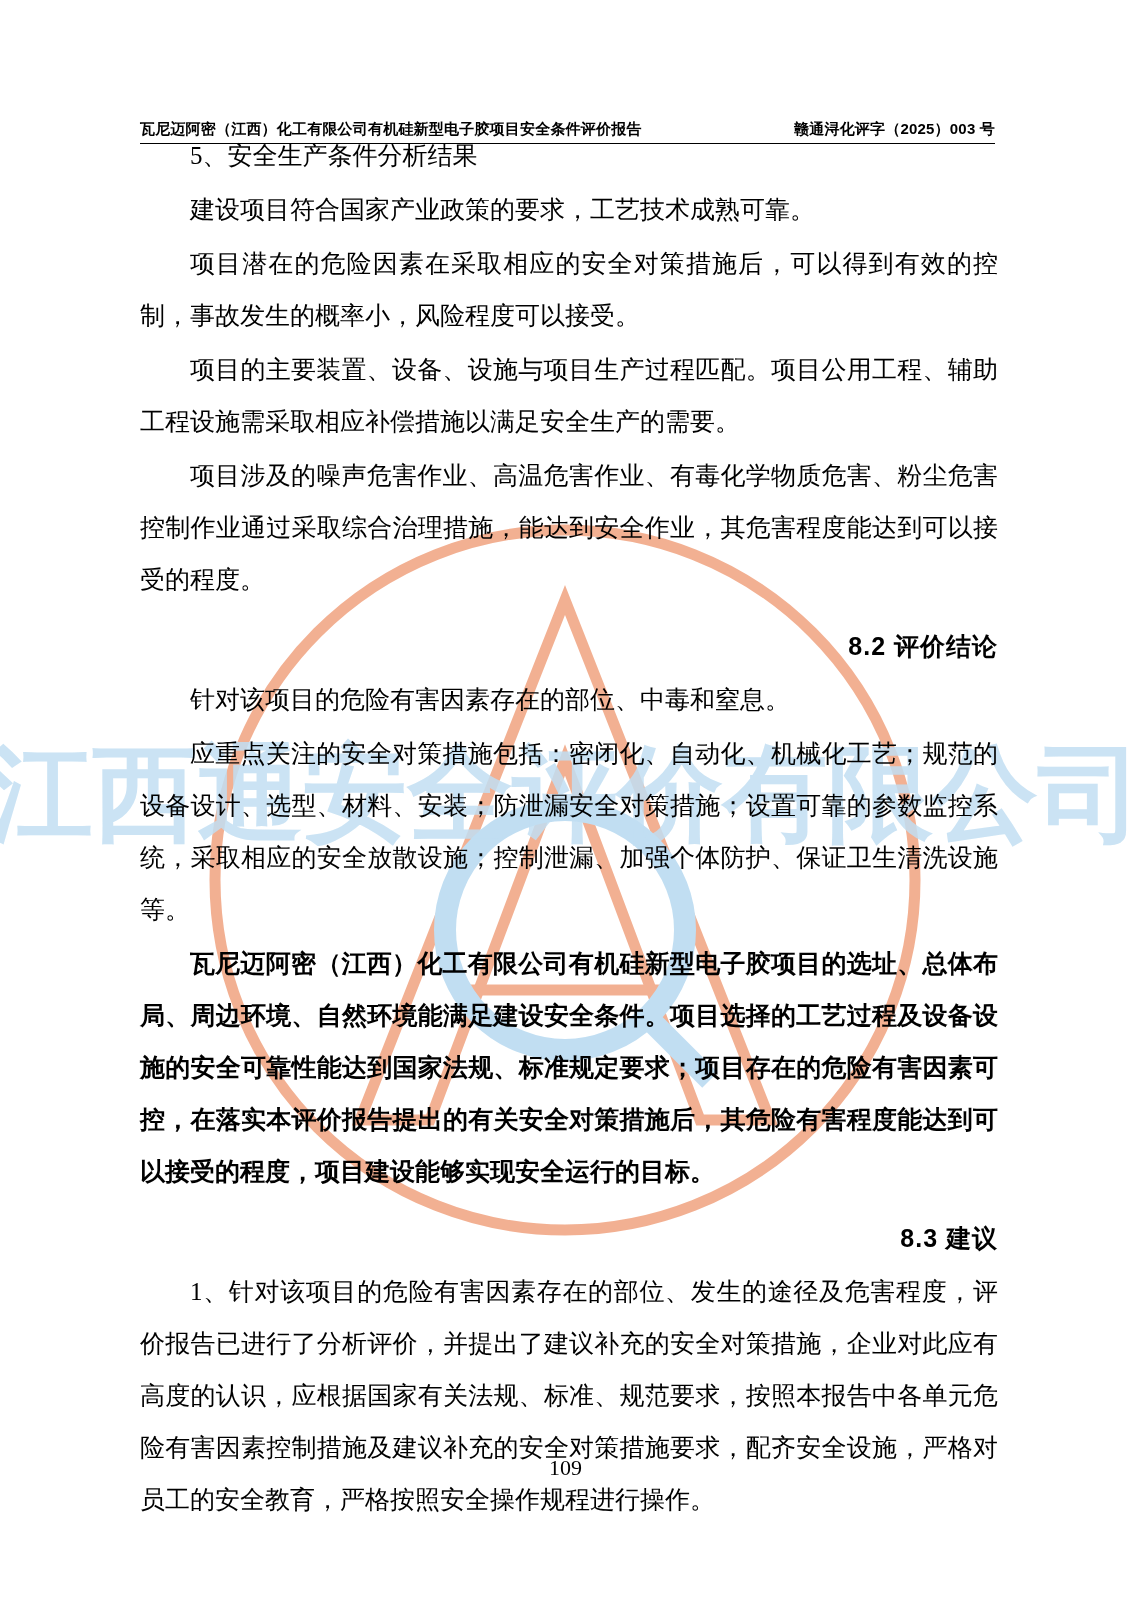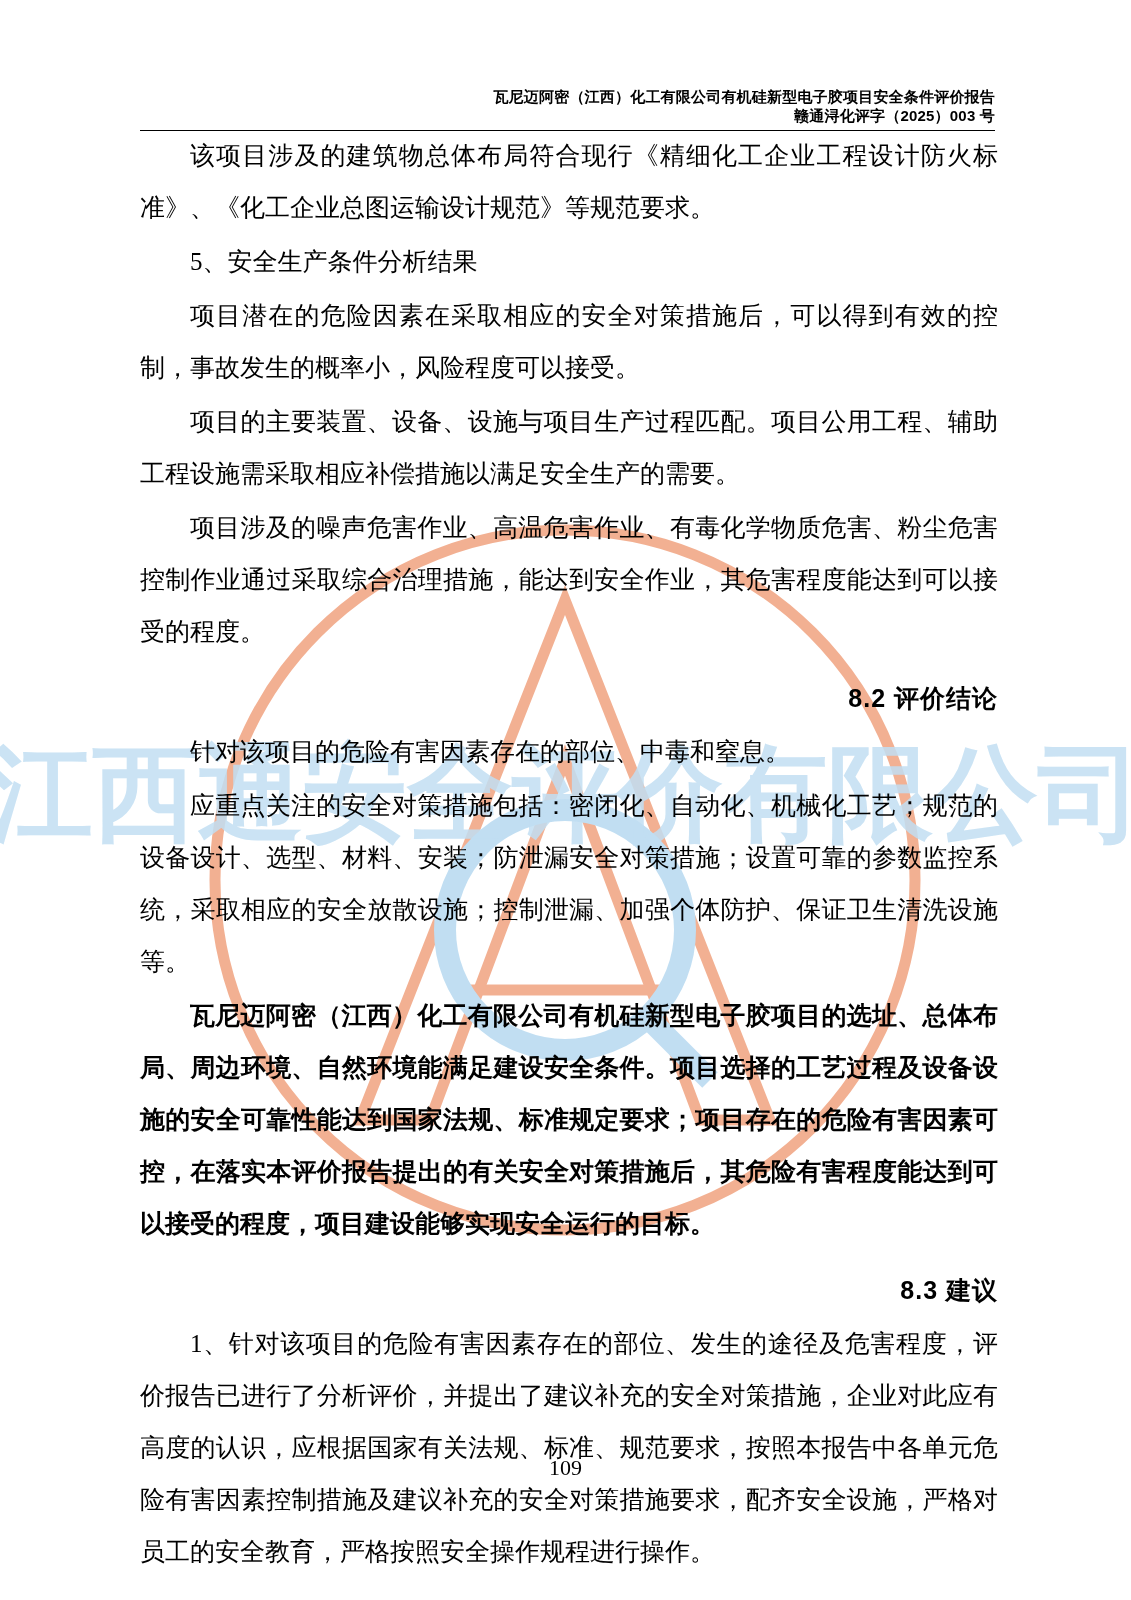--- a/index.html
+++ b/index.html
@@ -31,30 +31,30 @@
   
   .header {
     position: absolute;
     left: 140px;
     top: 88px;
     width: 855px;
     z-index: 2;
   }
   .header-row {
     display: flex;
+    justify-content: space-between;
     align-items: flex-end;
     font-size: 15px;
     font-weight: bold;
     font-family: "Liberation Sans", sans-serif;
     letter-spacing: 0.2px;
     padding-bottom: 4px;
-    flex-direction: column;
   }
   .header-left { white-space: nowrap; }
-  .header-right { white-space: nowrap; }
+  .header-right { white-space: nowrap; margin-top: 32px; }
   .header-rule {
     border-bottom: 1.6px solid #000;
     width: 100%;
   }
 
   
   .content {
     position: absolute;
     left: 140px;
     top: 130px;
@@ -115,22 +115,22 @@
   <div class="header">
     <div class="header-row">
       <span class="header-left">瓦尼迈阿密（江西）化工有限公司有机硅新型电子胶项目安全条件评价报告</span>
       <span class="header-right">赣通浔化评字（2025）003 号</span>
     </div>
     <div class="header-rule"></div>
   </div>
 
   <div class="content">
 
-    <p class="para">该项目涉及的建筑物总体布局符合现行《精细化工企业工程设计防火标准》、《化工企业总图运输设计规范》等规范要求。</p>
     <p class="para">5、安全生产条件分析结果</p>
+    <p class="para">建设项目符合国家产业政策的要求，工艺技术成熟可靠。</p>
     <p class="para">项目潜在的危险因素在采取相应的安全对策措施后，可以得到有效的控制，事故发生的概率小，风险程度可以接受。</p>
     <p class="para">项目的主要装置、设备、设施与项目生产过程匹配。项目公用工程、辅助工程设施需采取相应补偿措施以满足安全生产的需要。</p>
     <p class="para">项目涉及的噪声危害作业、高温危害作业、有毒化学物质危害、粉尘危害控制作业通过采取综合治理措施，能达到安全作业，其危害程度能达到可以接受的程度。</p>
 
     <h2 class="heading">8.2 评价结论</h2>
 
     <p class="para">针对该项目的危险有害因素存在的部位、中毒和窒息。</p>
     <p class="para">应重点关注的安全对策措施包括：密闭化、自动化、机械化工艺；规范的设备设计、选型、材料、安装；防泄漏安全对策措施；设置可靠的参数监控系统，采取相应的安全放散设施；控制泄漏、加强个体防护、保证卫生清洗设施等。</p>
     <p class="para bold">瓦尼迈阿密（江西）化工有限公司有机硅新型电子胶项目的选址、总体布局、周边环境、自然环境能满足建设安全条件。项目选择的工艺过程及设备设施的安全可靠性能达到国家法规、标准规定要求；项目存在的危险有害因素可控，在落实本评价报告提出的有关安全对策措施后，其危险有害程度能达到可以接受的程度，项目建设能够实现安全运行的目标。</p>
 

